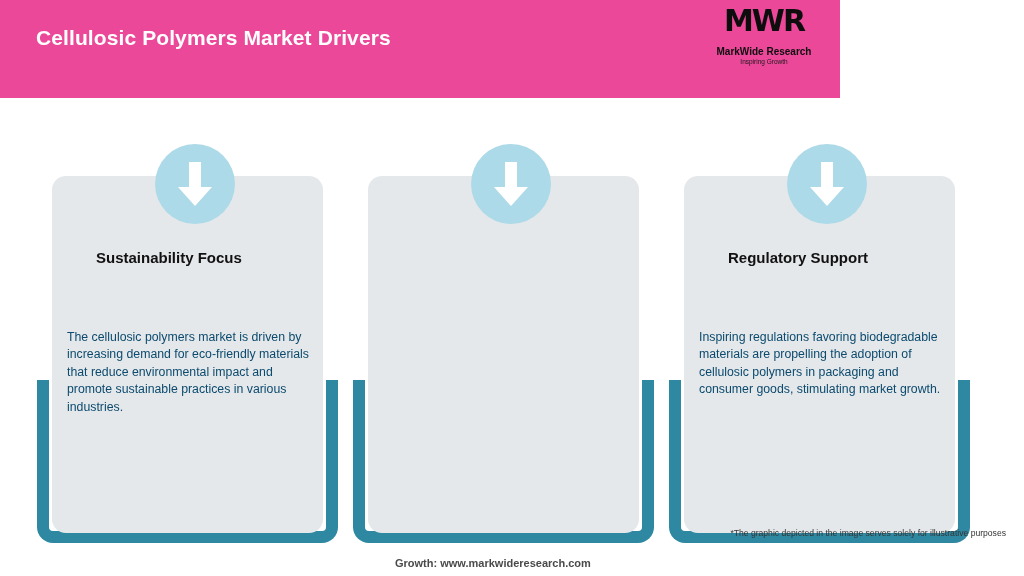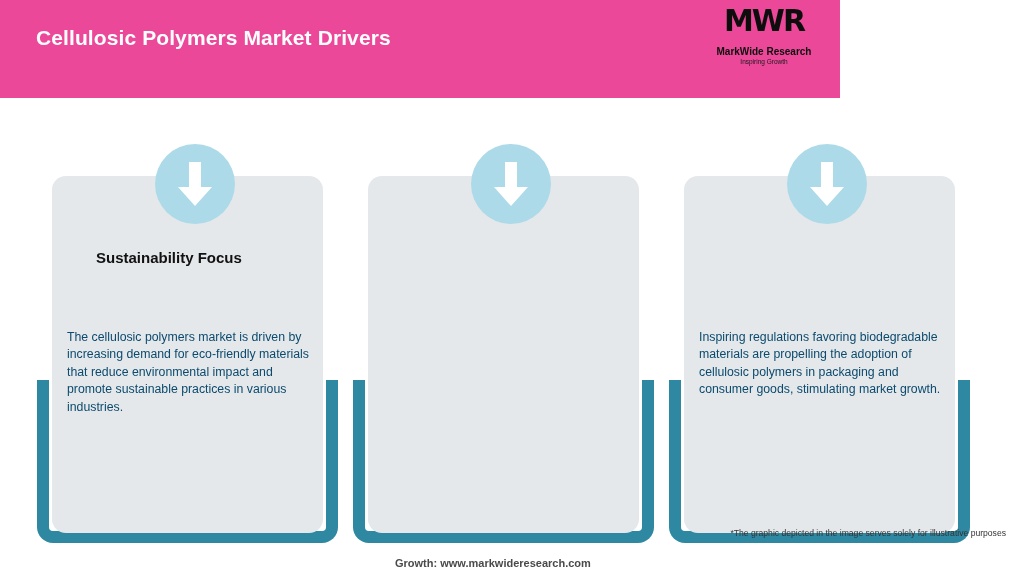--- a/index.html
+++ b/index.html
@@ -180,19 +180,20 @@
   </div>
 
   <div class="card-wrap c2">
     <div class="frame"></div>
     <div class="panel"></div>
     <div class="icon-circle">
       <svg width="38" height="48" viewBox="0 0 38 48" aria-hidden="true">
         <path d="M13 2 H25 V27 H36 L19 46 L2 27 H13 Z" fill="#ffffff"></path>
       </svg>
     </div>
+    <div class="card-title">Regulatory Support</div>
     <div class="card-desc">Inspiring regulations favoring biodegradable materials are propelling the adoption of cellulosic polymers in packaging and consumer goods, stimulating market growth.</div>
   </div>
 
 </div>
 
 <div class="source">Growth: www.markwideresearch.com</div>
 <div class="disclaimer">*The graphic depicted in the image serves solely for illustrative purposes</div>
 
 </body></html>

